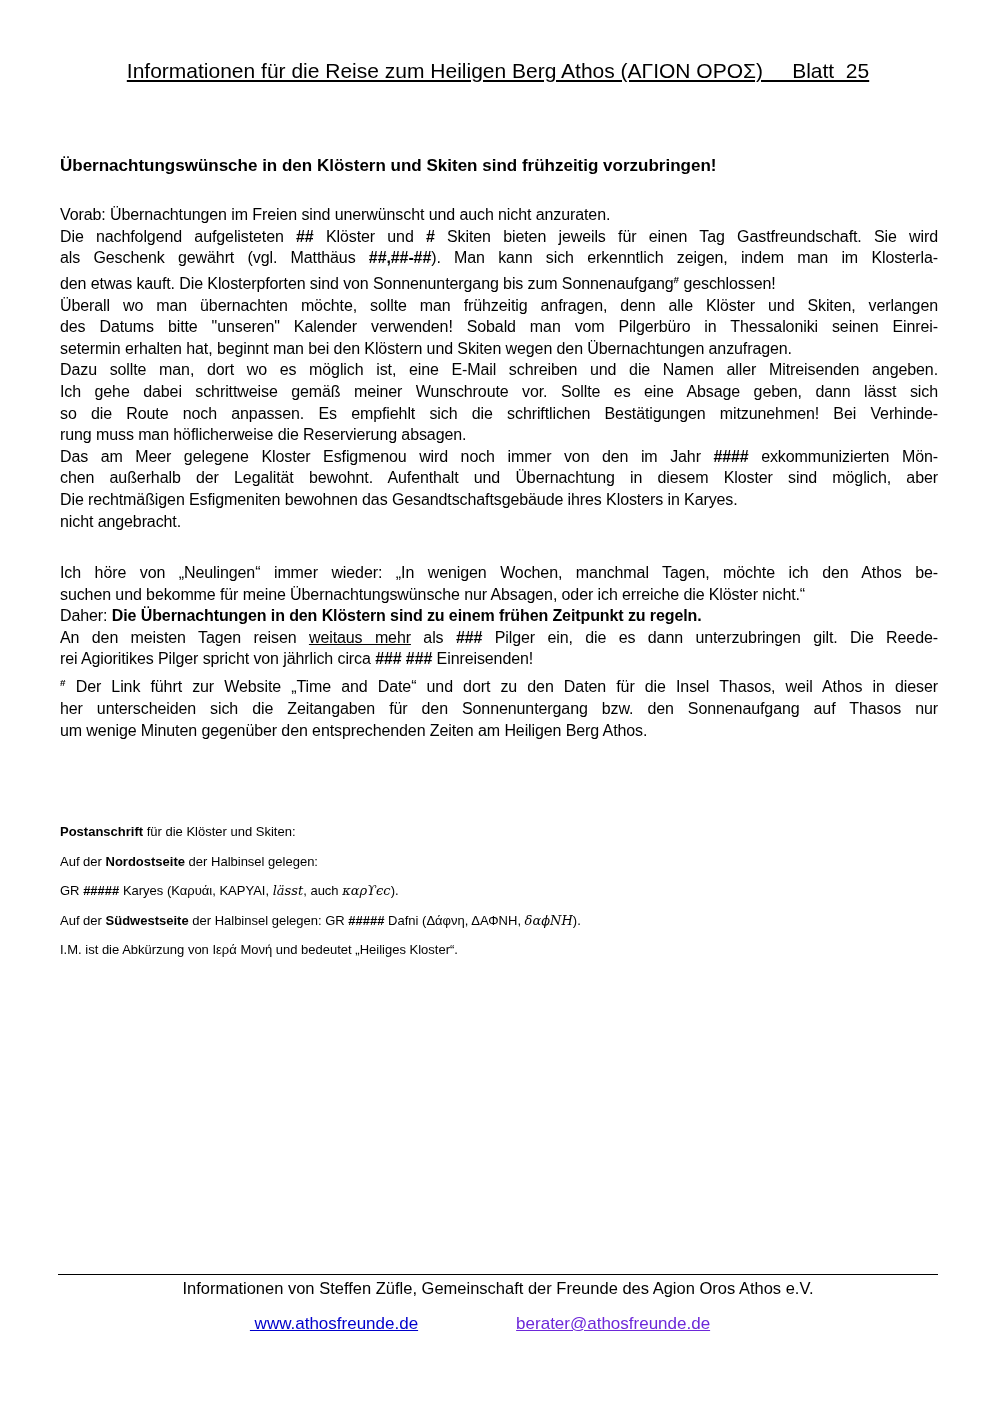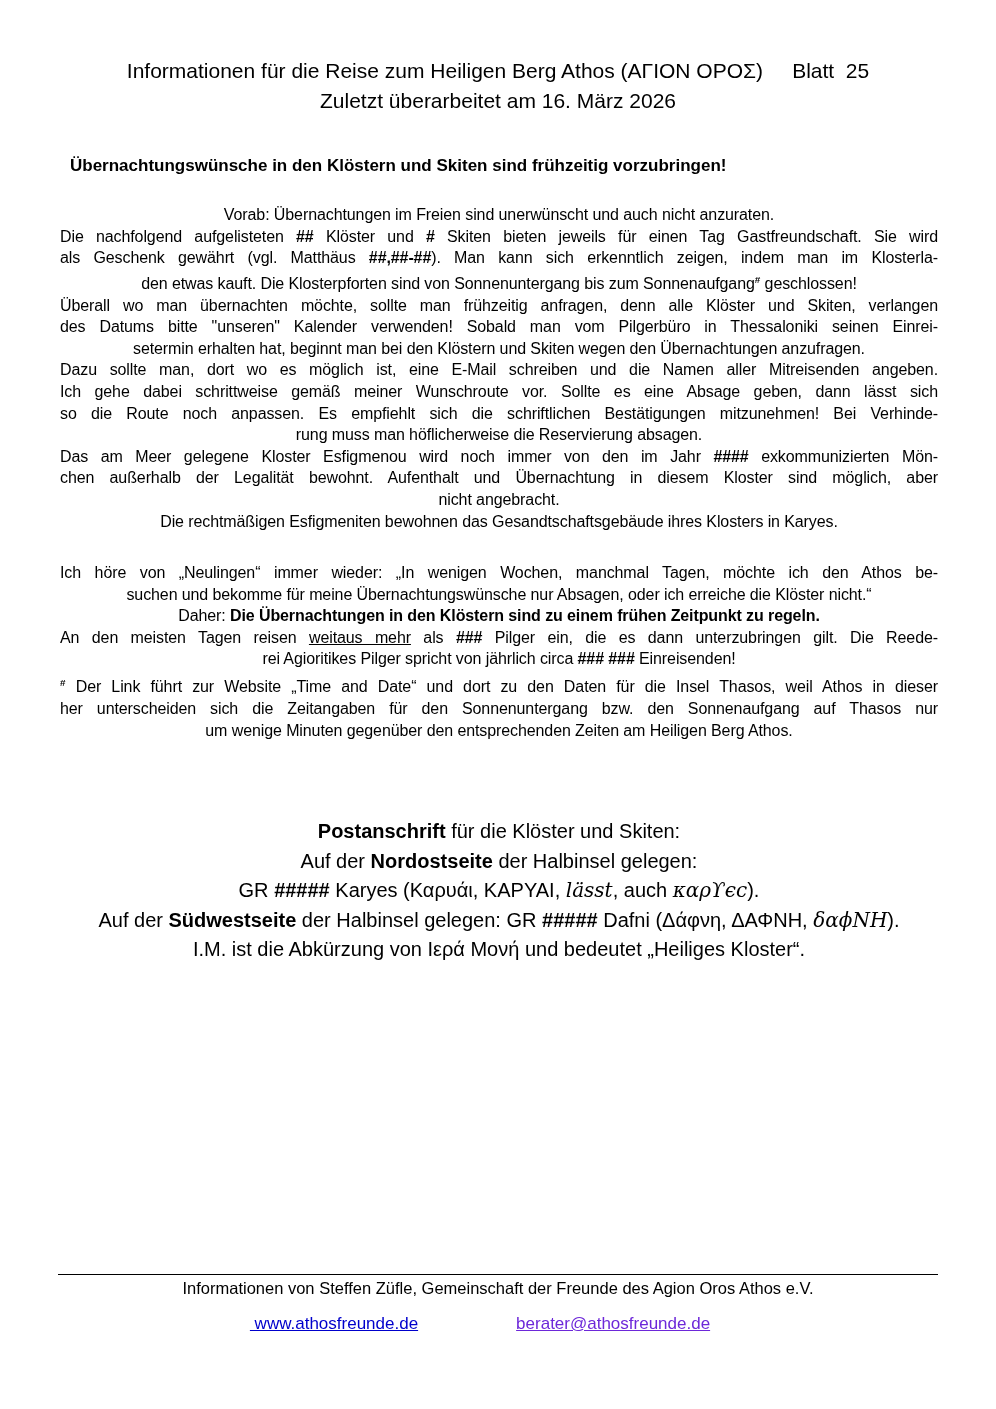--- a/index.html
+++ b/index.html
@@ -11,41 +11,41 @@
     color:#000000;
     font-family:"Liberation Sans", sans-serif;
     overflow:hidden;
   }
   .title-block{
     position:absolute;
     top:56px; left:0; width:996px;
     text-align:center;
     font-size:21px;
     line-height:30px;
+    text-decoration:underline;
   }
   .title-line{white-space:pre;}
   .section-heading{
     position:absolute;
     top:156px; left:60px; width:878px;
     font-size:17px;
     font-weight:bold;
-    margin-left:10px;
   }
   .tblock{
     position:absolute;
     left:60px; width:878px;
     font-size:16px;
     letter-spacing:-0.1px;
     line-height:21.6px;
   }
   #blk-hospitality{top:204px;}
   #blk-newcomers{top:562px;}
   #blk-footnote{top:672px;}
-  #blk-postal{top:817px; font-size:20px; line-height:29.5px; letter-spacing:0;}
-  .line{text-align:center;}
+  #blk-postal{top:817px; font-size:13px; line-height:29.5px; letter-spacing:0;}
+  .line{text-align:left;}
   .line.just{text-align:justify; text-align-last:justify;}
   .b{font-weight:bold;}
   .u{text-decoration:underline;}
   .sup{vertical-align:super; font-size:0.62em; font-weight:bold; letter-spacing:0;}
   .gr{font-family:"DejaVu Serif", serif; font-style:italic;}
   .footer-rule{
     position:absolute;
     top:1274px; left:58px; width:880px;
     border:none; border-top:1.5px solid #000; margin:0;
   }
@@ -67,41 +67,40 @@
     cursor:pointer;
   }
 </style>
 </head>
 <body>
 
 <div class="page">
 
   <div class="title-block">
     <div class="title-line">Informationen für die Reise zum Heiligen Berg Athos (ΑΓΙΟΝ ΟΡΟΣ)     Blatt  25</div>
-    <div class="title-line">Zuletzt überarbeitet am 16. März 2026</div>
   </div>
 
   <div class="section-heading">Übernachtungswünsche in den Klöstern und Skiten sind frühzeitig vorzubringen!</div>
 
   <div class="tblock" id="blk-hospitality">
       <div class="line"><span>Vorab: Übernachtungen im Freien sind unerwünscht und auch nicht anzuraten.</span></div>
       <div class="line just"><span>Die nachfolgend aufgelisteten </span><span class="b">##</span><span> Klöster und </span><span class="b">#</span><span> Skiten bieten jeweils für einen Tag Gastfreundschaft. Sie wird</span></div>
       <div class="line just"><span>als Geschenk gewährt (vgl. Matthäus </span><span class="b">##,##-##</span><span>). Man kann sich erkenntlich zeigen, indem man im Klosterla-</span></div>
       <div class="line"><span>den etwas kauft. Die Klosterpforten sind von Sonnenuntergang bis zum Sonnenaufgang</span><span class="sup">#</span><span> geschlossen!</span></div>
       <div class="line just"><span>Überall wo man übernachten möchte, sollte man frühzeitig anfragen, denn alle Klöster und Skiten, verlangen</span></div>
       <div class="line just"><span>des Datums bitte "unseren" Kalender verwenden! Sobald man vom Pilgerbüro in Thessaloniki seinen Einrei-</span></div>
       <div class="line"><span>setermin erhalten hat, beginnt man bei den Klöstern und Skiten wegen den Übernachtungen anzufragen.</span></div>
       <div class="line just"><span>Dazu sollte man, dort wo es möglich ist, eine E-Mail schreiben und die Namen aller Mitreisenden angeben.</span></div>
       <div class="line just"><span>Ich gehe dabei schrittweise gemäß meiner Wunschroute vor. Sollte es eine Absage geben, dann lässt sich</span></div>
       <div class="line just"><span>so die Route noch anpassen. Es empfiehlt sich die schriftlichen Bestätigungen mitzunehmen! Bei Verhinde-</span></div>
       <div class="line"><span>rung muss man höflicherweise die Reservierung absagen.</span></div>
       <div class="line just"><span>Das am Meer gelegene Kloster Esfigmenou wird noch immer von den im Jahr </span><span class="b">####</span><span> exkommunizierten Mön-</span></div>
       <div class="line just"><span>chen außerhalb der Legalität bewohnt. Aufenthalt und Übernachtung in diesem Kloster sind möglich, aber</span></div>
+      <div class="line"><span>Die rechtmäßigen Esfigmeniten bewohnen das Gesandtschaftsgebäude ihres Klosters in Karyes.</span></div>
       <div class="line"><span>nicht angebracht.</span></div>
-      <div class="line"><span>Die rechtmäßigen Esfigmeniten bewohnen das Gesandtschaftsgebäude ihres Klosters in Karyes.</span></div>
     </div>
 
   <div class="tblock" id="blk-newcomers">
       <div class="line just"><span>Ich höre von „Neulingen“ immer wieder: „In wenigen Wochen, manchmal Tagen, möchte ich den Athos be-</span></div>
       <div class="line"><span>suchen und bekomme für meine Übernachtungswünsche nur Absagen, oder ich erreiche die Klöster nicht.“</span></div>
       <div class="line"><span>Daher: </span><span class="b">Die Übernachtungen in den Klöstern sind zu einem frühen Zeitpunkt zu regeln.</span></div>
       <div class="line just"><span>An den meisten Tagen reisen </span><span class="u">weitaus mehr</span><span> als </span><span class="b">###</span><span> Pilger ein, die es dann unterzubringen gilt. Die Reede-</span></div>
       <div class="line"><span>rei Agioritikes Pilger spricht von jährlich circa </span><span class="b">### ###</span><span> Einreisenden!</span></div>
     </div>
 

